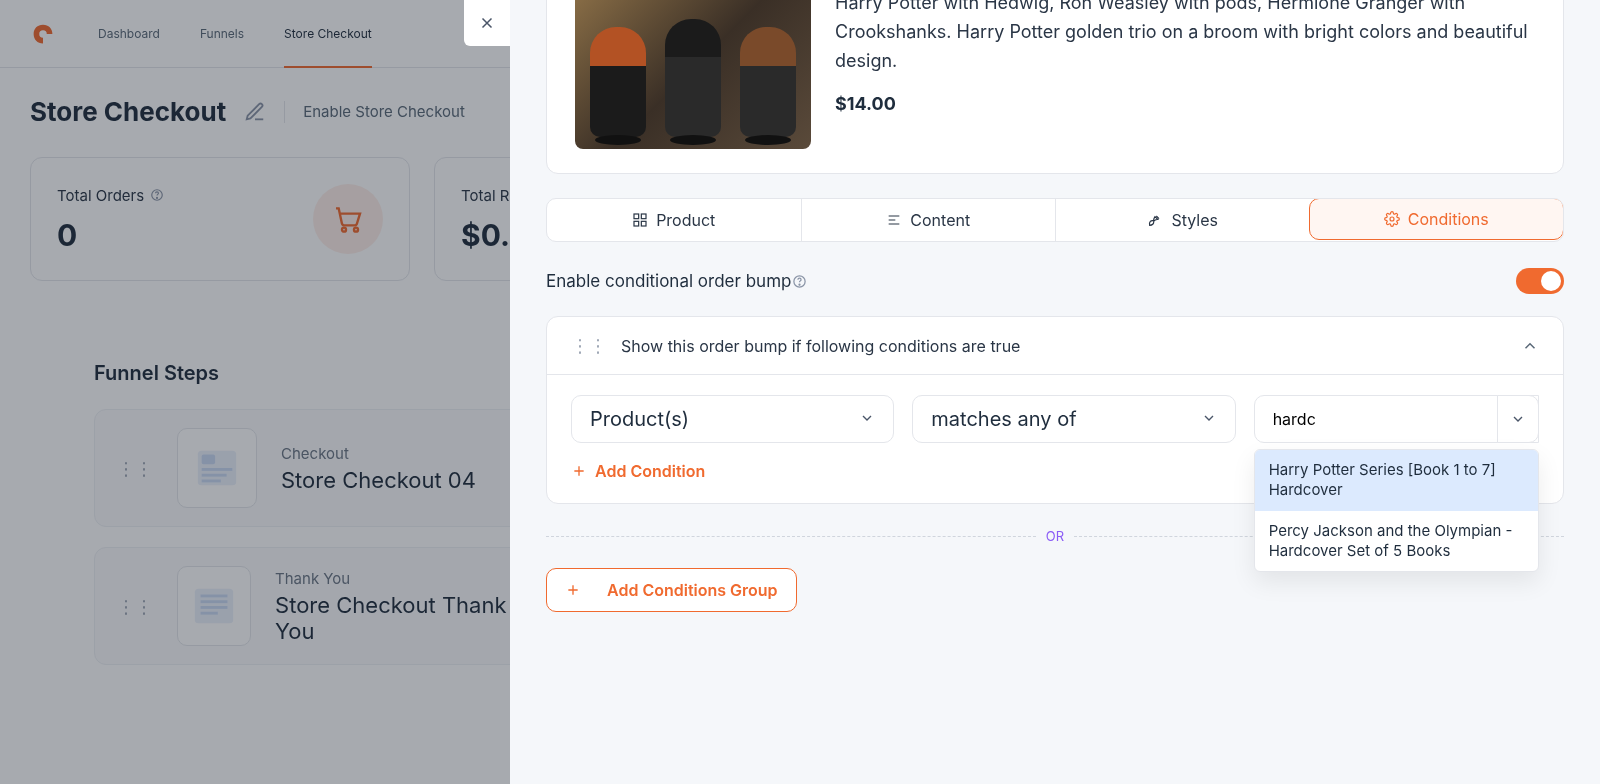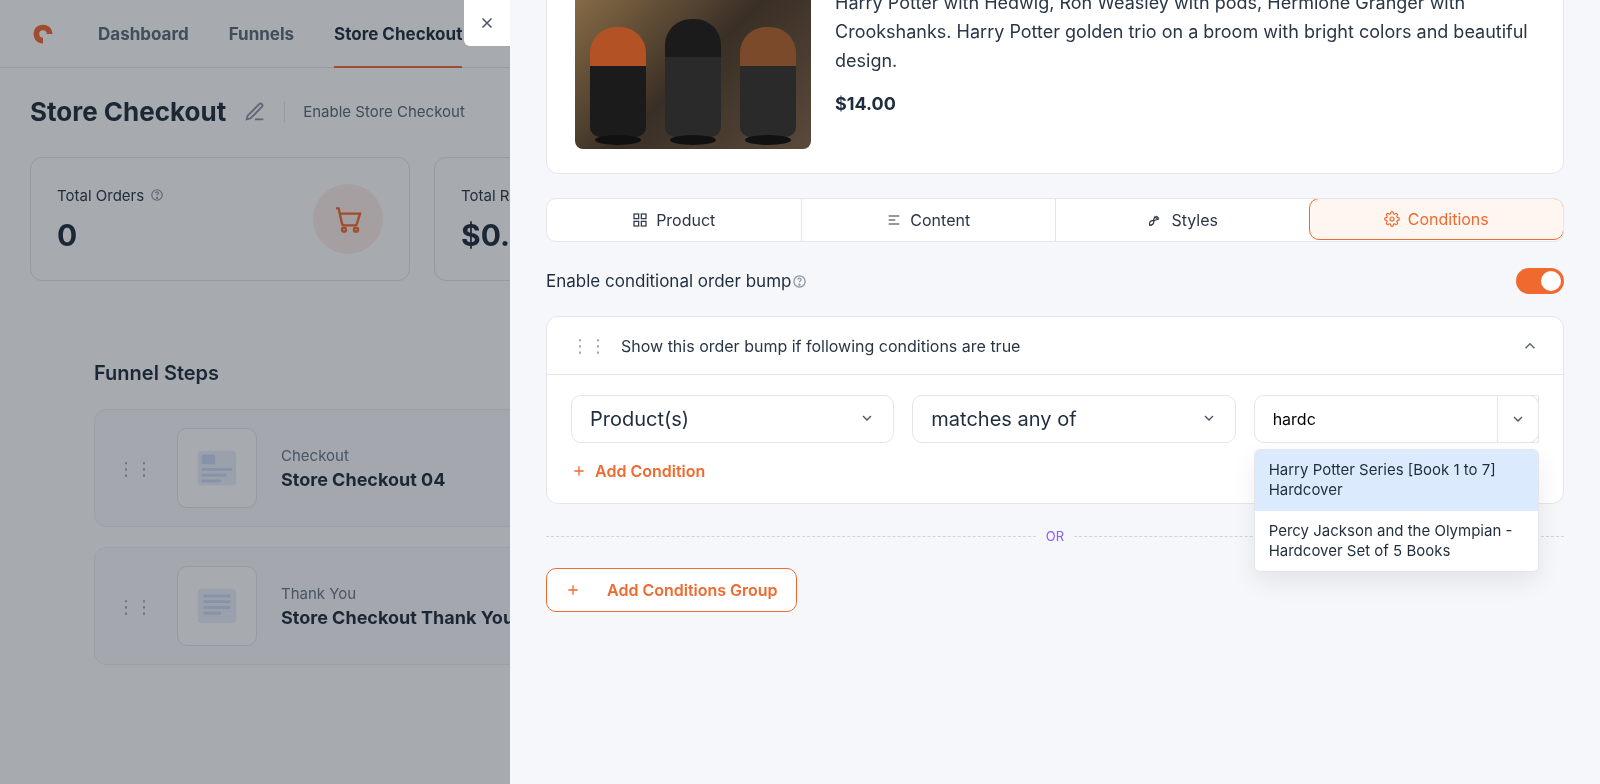--- a/index.html
+++ b/index.html
@@ -11,42 +11,42 @@
     --panel:#fff;
     --shadow:0 0 0 1px rgba(0,0,0,.04),0 12px 40px rgba(0,0,0,.12);
   }
   *{box-sizing:border-box;font-family:Inter,-apple-system,system-ui,Segoe UI,Roboto,Arial,sans-serif}
   body{margin:0;width:1600px;height:784px;overflow:hidden;background:#fff;color:var(--text)}
   
   .app{position:absolute;inset:0}
   .topbar{height:68px;border-bottom:1px solid var(--border);display:flex;align-items:center;padding:0 28px;gap:40px}
   .logo{width:30px;height:30px;display:flex;align-items:center;justify-content:center}
   .nav{display:flex;gap:40px;height:100%;align-items:center}
-  .nav-item{font-size:17px;color:var(--muted);cursor:pointer;height:100%;display:flex;align-items:center;position:relative;font-weight:700}
+  .nav-item{font-size:12px;color:var(--muted);cursor:pointer;height:100%;display:flex;align-items:center;position:relative;font-weight:400}
   .nav-item.active{color:var(--text)}
   .nav-item.active::after{content:"";position:absolute;left:0;right:0;bottom:-1px;height:2px;background:var(--accent)}
   .page{padding:28px 30px}
   .page-head{display:flex;align-items:center;gap:18px;margin-bottom:30px}
   .page-title{font-size:26px;font-weight:700}
   .edit-ico{width:22px;height:22px;color:#8A94A6;cursor:pointer}
   .vsep{width:1px;height:22px;background:var(--border)}
   .muted-lbl{color:var(--muted);font-size:15px}
   .stats{display:flex;gap:24px}
   .card{flex:1;min-width:360px;max-width:380px;border:1px solid var(--border);border-radius:12px;padding:26px 26px;display:flex;justify-content:space-between;align-items:center}
   .card-label{font-size:15px;color:#2A3646;display:flex;align-items:center;gap:6px}
   .card-value{font-size:30px;font-weight:700;margin-top:12px}
   .stat-ico{width:70px;height:70px;border-radius:50%;background:#FDEEE9;display:flex;align-items:center;justify-content:center;color:var(--accent);box-shadow:0 0 0 12px #fff}
   .section-h{font-size:20px;font-weight:600;margin:80px 0 24px 64px}
   .steps{margin-left:64px;display:flex;flex-direction:column;gap:20px;width:460px}
   .step{display:flex;align-items:center;gap:24px;border-radius:12px;border:1px solid #EEF0F4;background:#FAFBFC;padding:18px 22px}
   .grip{color:#9AA3B2;font-size:18px}
   .thumb{width:80px;height:80px;border:1px solid var(--border);border-radius:10px;background:#fff;display:flex;align-items:center;justify-content:center}
   .thumb svg{width:46px;height:46px}
   .step-info .kicker{color:#6B7685;font-size:15px;margin-bottom:4px}
-  .step-info .title{font-size:18px;font-weight:700}
+  .step-info .title{font-size:22px;font-weight:400}
   
   .overlay{position:absolute;inset:0;background:rgba(24,32,44,.38);display:flex;}
   .panel-wrap{position:absolute;right:0;top:0;bottom:0;width:1090px;display:flex}
   .close-btn{width:46px;height:46px;background:#fff;border-bottom-left-radius:6px;display:flex;align-items:center;justify-content:center;color:#4A5568;cursor:pointer;position:absolute;left:-46px;top:0}
   .panel{flex:1;background:var(--bg);overflow:auto;padding:0 36px 36px;}
   .order-card{background:#fff;border:1px solid var(--border);border-radius:12px;padding:0 28px 24px;margin-top:-12px}
   .order-body{display:flex;gap:24px;padding-top:0}
   .order-img{width:236px;height:160px;border-radius:8px;background:linear-gradient(135deg,#8B6F47 0%,#3A2F26 50%,#5A4A3A 100%);position:relative;overflow:hidden;flex-shrink:0}
   .order-desc{font-size:18px;line-height:1.6;color:#2A3646;flex:1}
   .order-price{font-weight:700;margin-top:18px;font-size:18px}

